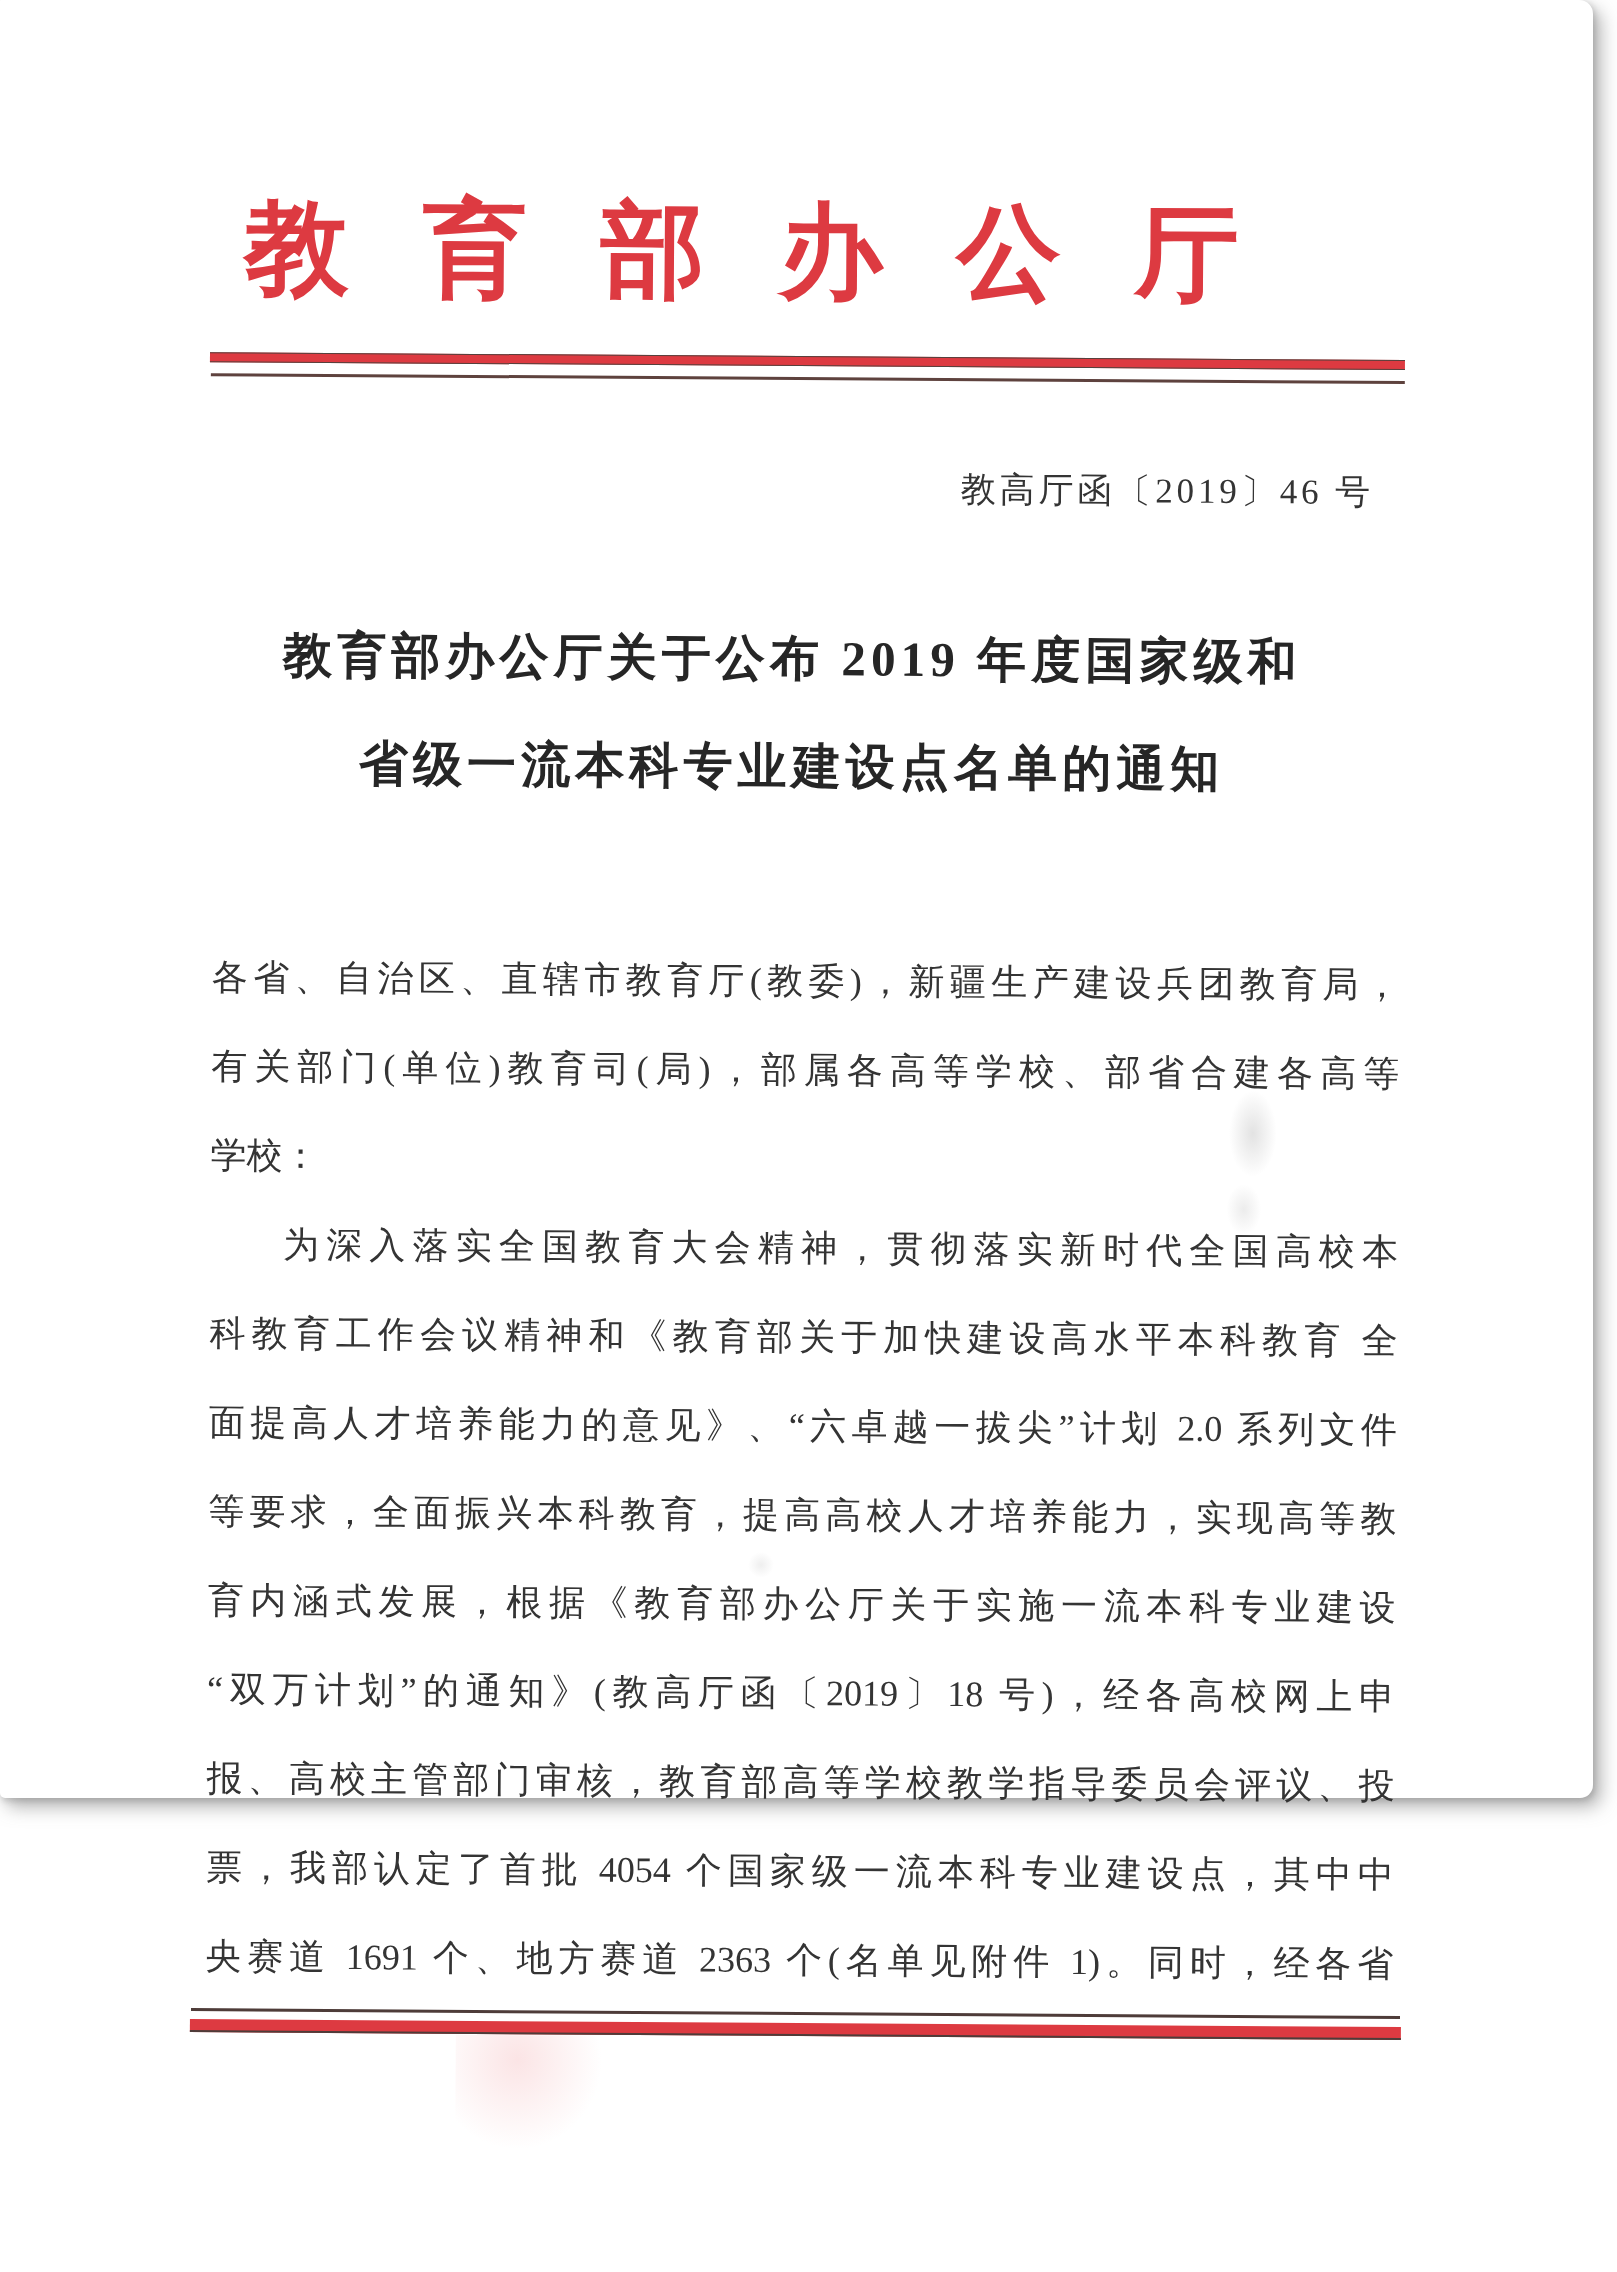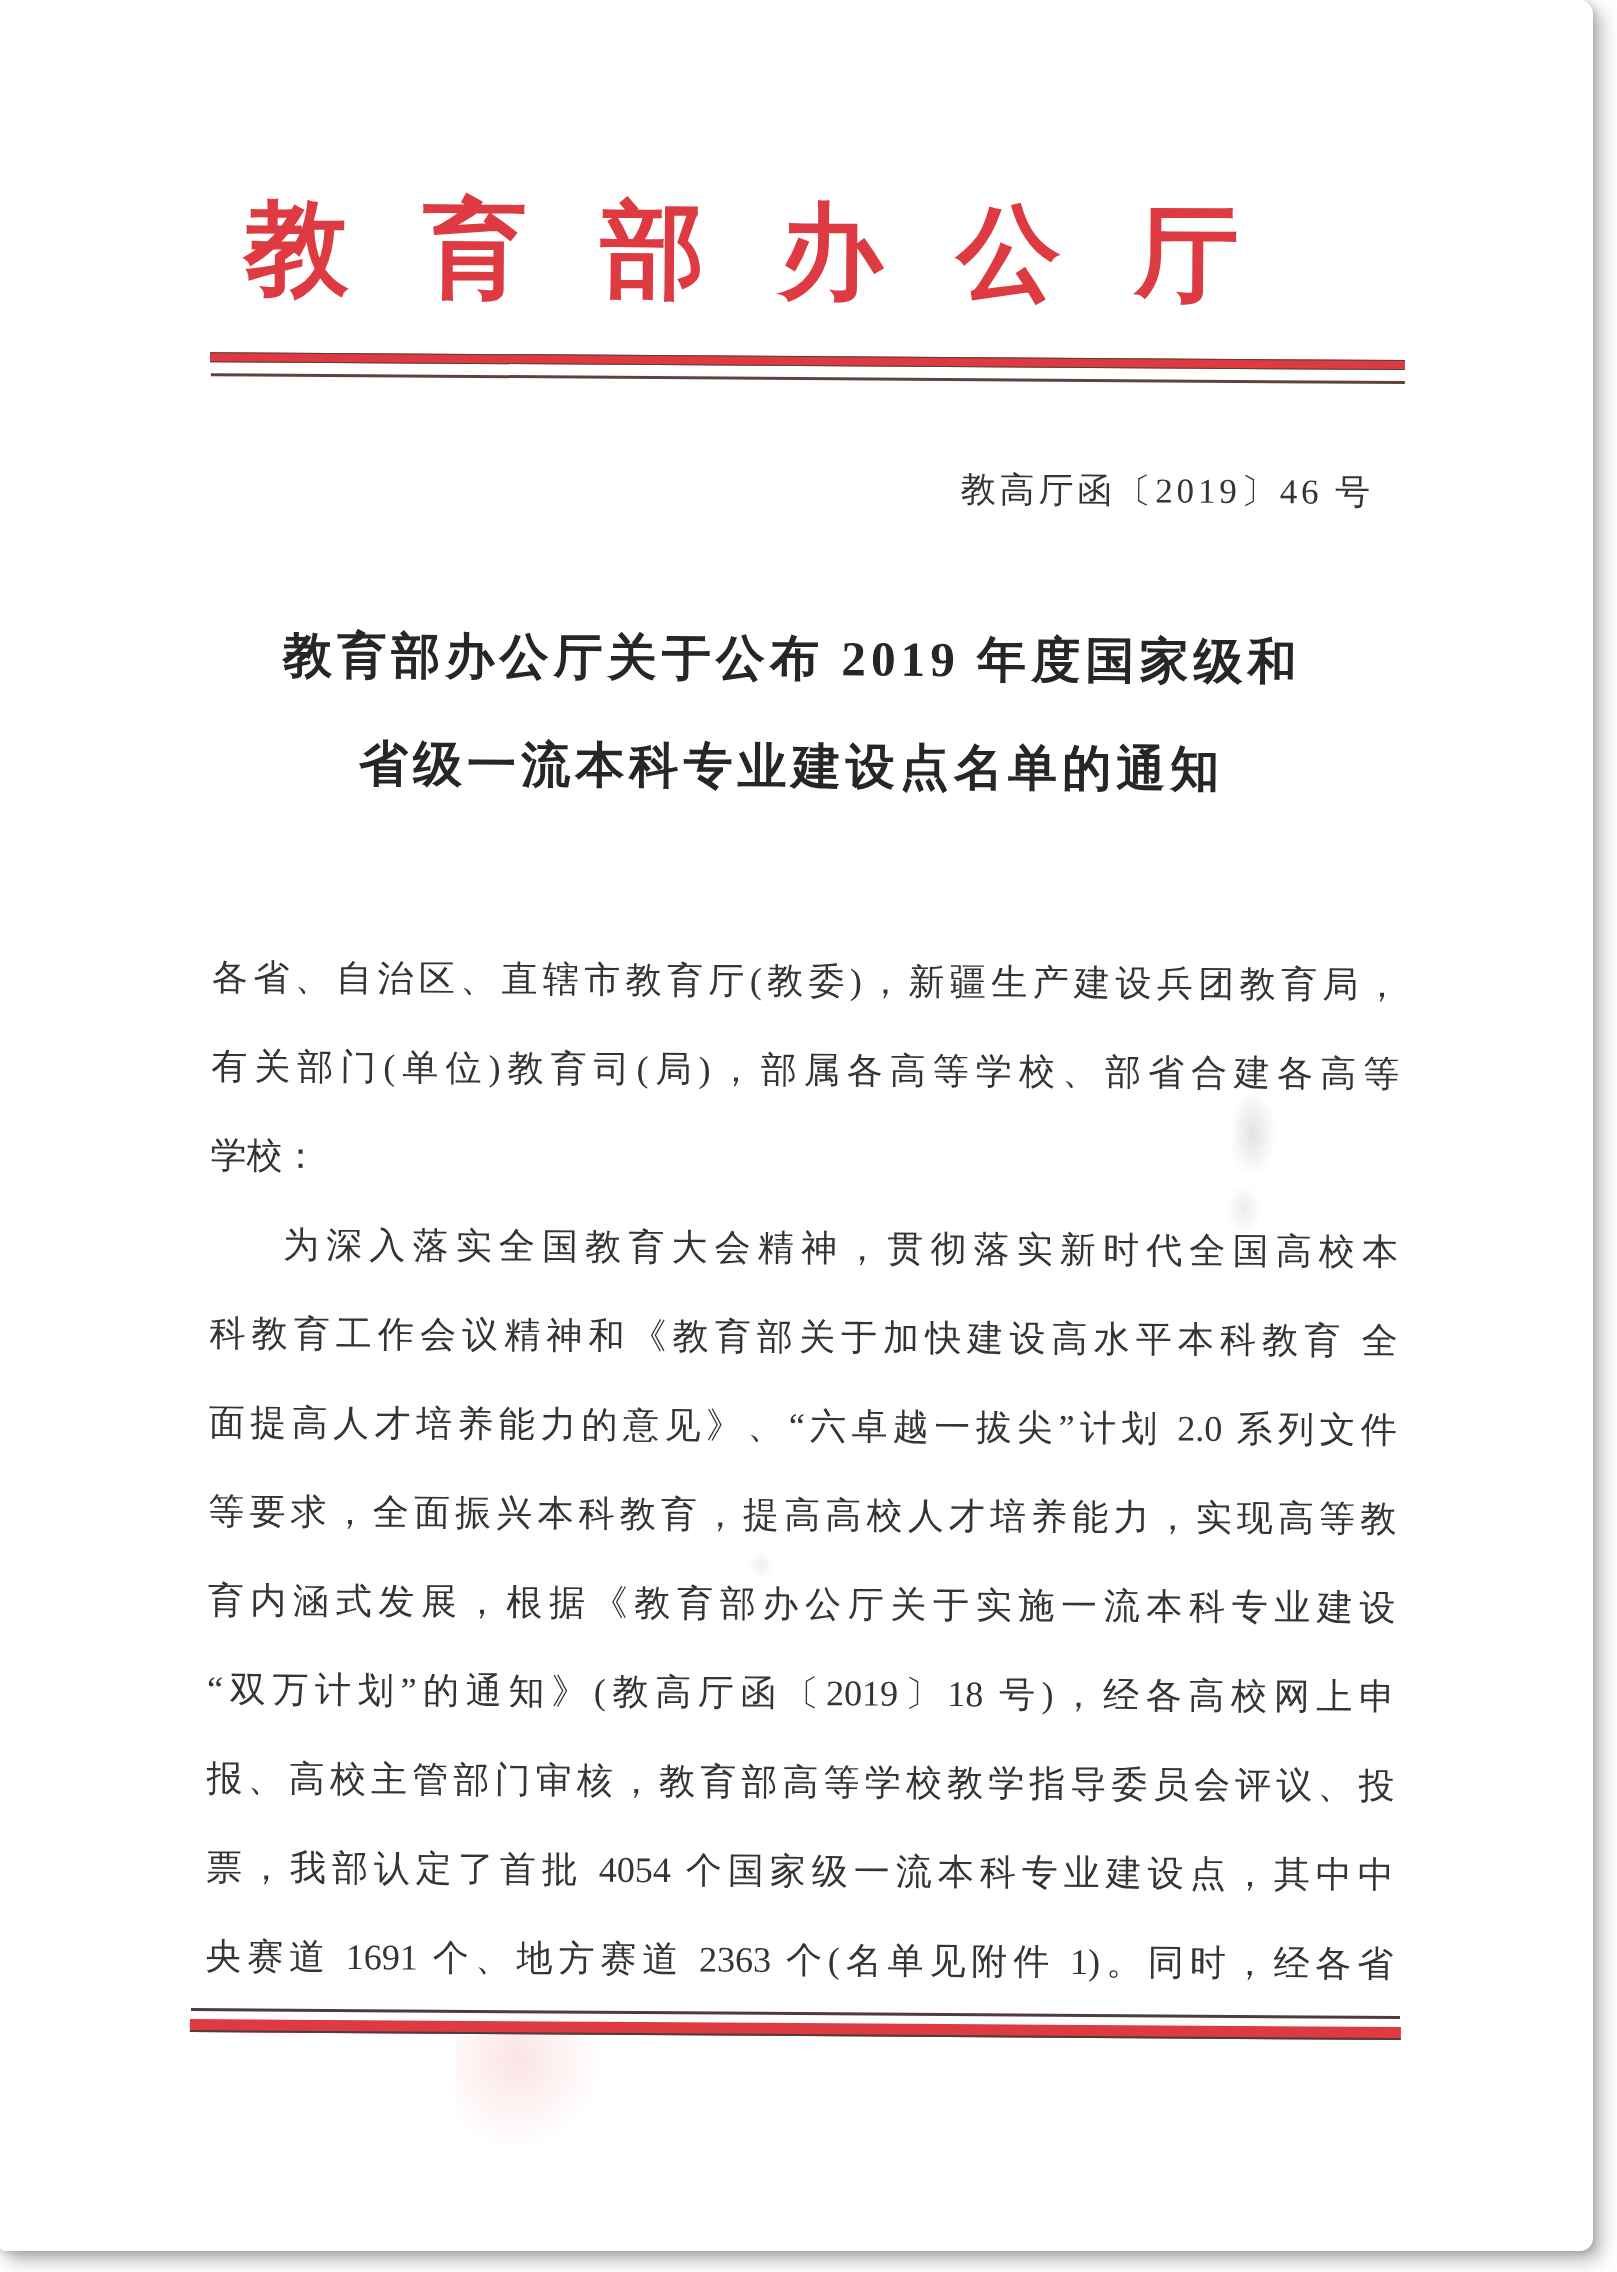--- a/index.html
+++ b/index.html
@@ -5,21 +5,21 @@
   html,body{margin:0;padding:0;}
   body{
     width:1618px;height:2273px;
     background:#ffffff;
     overflow:hidden;
     font-family:"Liberation Serif","DejaVu Serif",serif;
     position:relative;
   }
   .page{
     position:absolute;left:0;top:0;
-    width:1593px;height:2251px;
+    width:1593px;height:1798px;
     background:#ffffff;
     border-radius:1.3px 14px 13px 5.1px;
     box-shadow:7.7px 9px 18px rgba(110,110,110,.5), 1.9px 2.6px 6.4px rgba(130,130,130,.35);
   }
   .content{
     position:absolute;left:0;top:0;width:1593px;height:2251px;
     transform:rotate(0.38deg);
     transform-origin:39px 51px;
   }
   .org-name{

